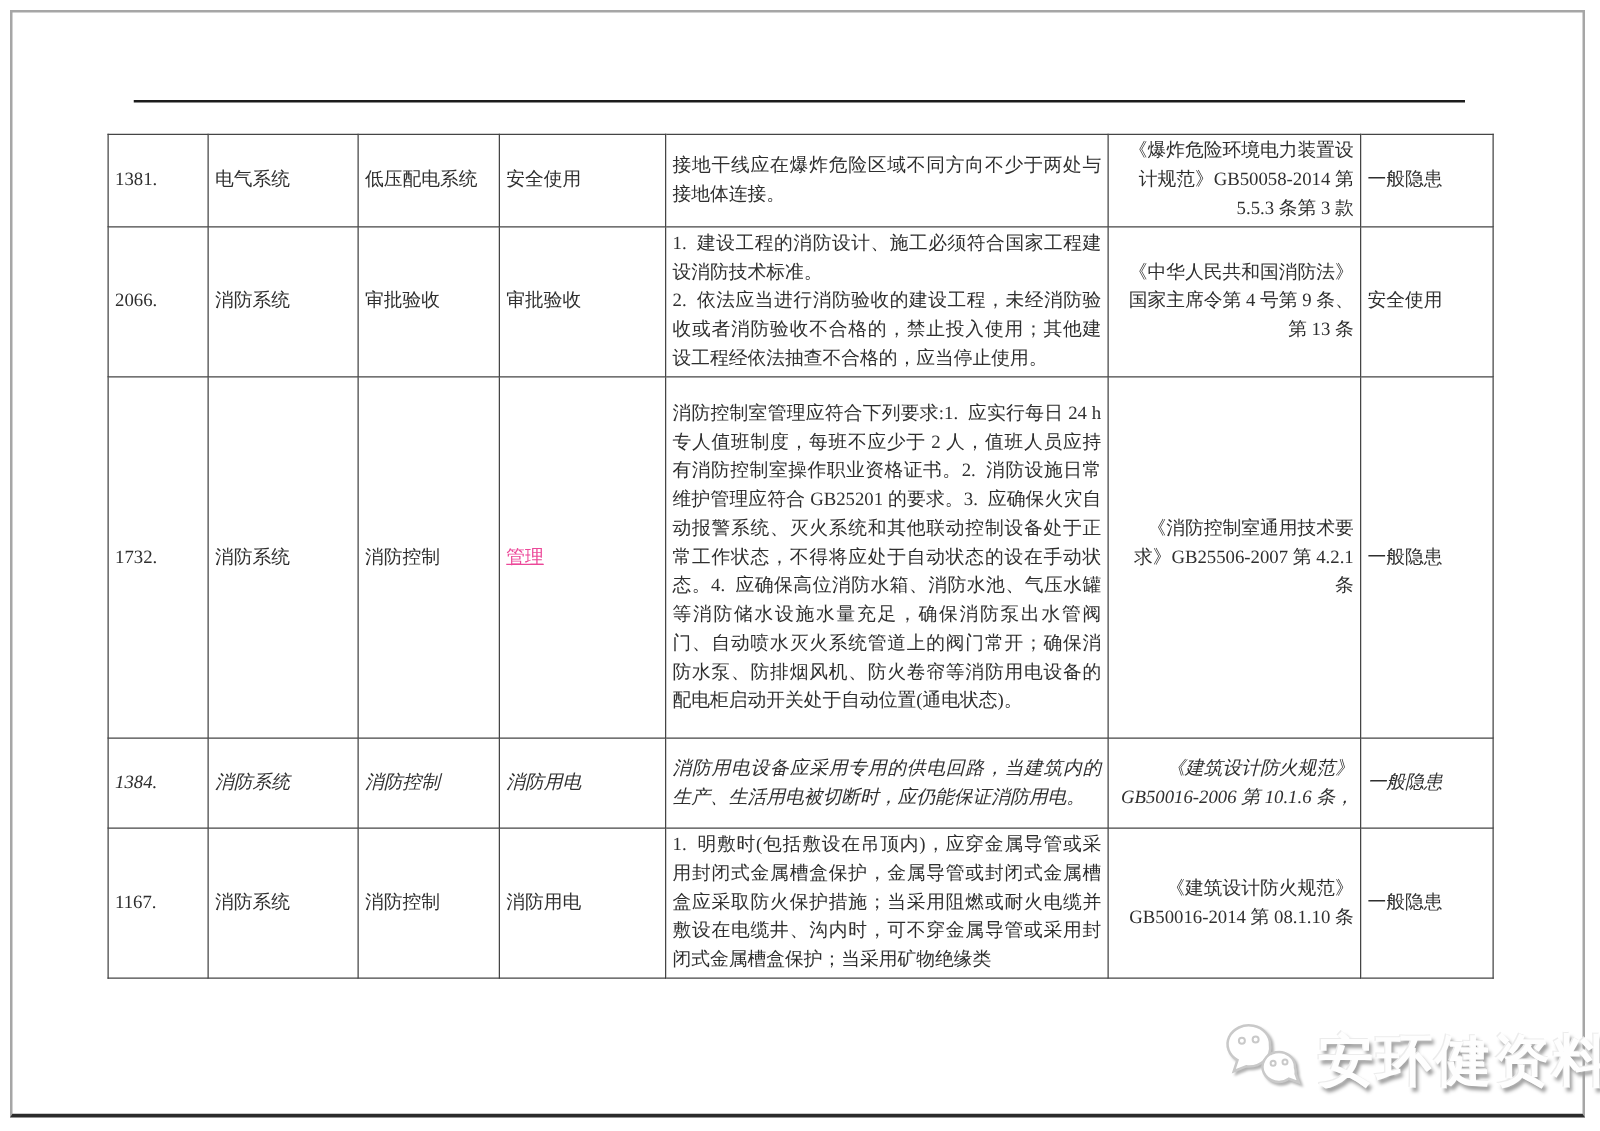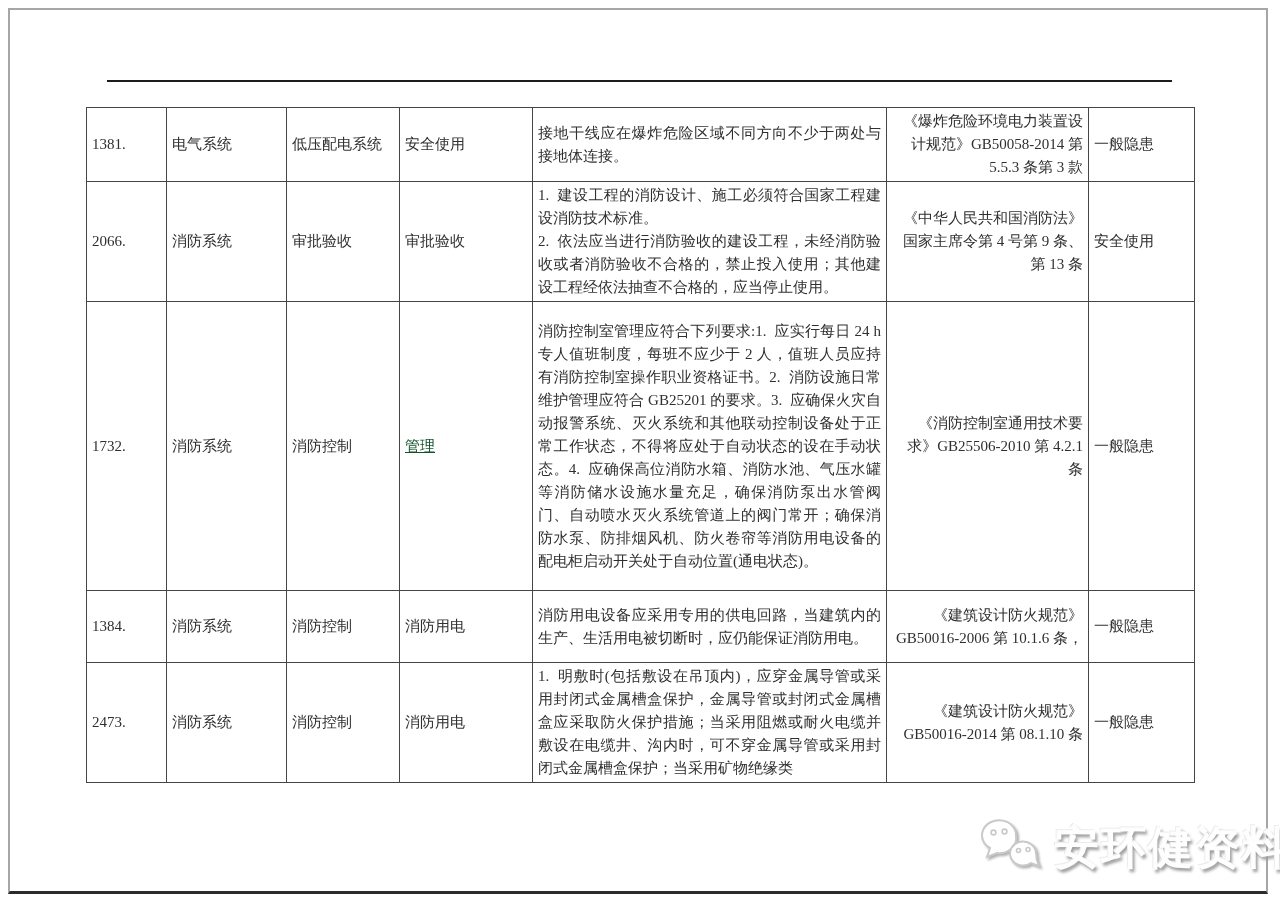--- a/index.html
+++ b/index.html
@@ -20,31 +20,31 @@
     font-size:15px; color:#2f2f2f;
   }
   table.main td {
     border:1px solid #454545; vertical-align:middle;
     padding:2px 5px; box-sizing:border-box; overflow:hidden;
     line-height:23px;
   }
   .r0 { height:74px; }
   .r1 { height:118px; }
   .r2 { height:289px; }
-  .r3 { height:72px; }
+  .r3 { height:72px;font-style:italic; }
   .r4 { height:119px; }
   .c-no  { padding-left:12px; }
   .c-sys, .c-sub, .c-cat { padding-left:12px; }
   .c-desc {
     text-align:justify; line-height:22px; white-space:pre-wrap;
     padding:3px 6px; vertical-align:middle;
   }
   .c-ref { text-align:right; padding:3px 8px; }
   .c-lvl { padding-left:8px; }
-  .muted { color:#14532d;text-decoration:underline; }
+  .muted { color:#ec4899;text-decoration:underline; }
   .watermark {
     position:absolute; left:978px; top:816px;
     display:flex; align-items:center; gap:10px;
   }
   .wm-icon { filter: drop-shadow(2px 2px 1px #b2b2b2); }
   .wm-text {
     font-family:"Liberation Sans","DejaVu Sans",sans-serif;
     font-size:45px; font-weight:bold; letter-spacing:2px;
     color:#fefefe;
     text-shadow:-1px -1px 0 #ececec, 2px 3px 3px #9f9f9f;
@@ -88,34 +88,34 @@
 2.  依法应当进行消防验收的建设工程，未经消防验收或者消防验收不合格的，禁止投入使用；其他建设工程经依法抽查不合格的，应当停止使用。</td>
         <td class="c-ref">《中华人民共和国消防法》国家主席令第 4 号第 9 条、第 13 条</td>
         <td class="c-lvl">安全使用</td>
       </tr>
       <tr class="r2">
         <td class="c-no">1732.</td>
         <td class="c-sys">消防系统</td>
         <td class="c-sub">消防控制</td>
         <td class="c-cat muted">管理</td>
         <td class="c-desc">消防控制室管理应符合下列要求:1.  应实行每日 24 h 专人值班制度，每班不应少于 2 人，值班人员应持有消防控制室操作职业资格证书。2.  消防设施日常维护管理应符合 GB25201 的要求。3.  应确保火灾自动报警系统、灭火系统和其他联动控制设备处于正常工作状态，不得将应处于自动状态的设在手动状态。4.  应确保高位消防水箱、消防水池、气压水罐等消防储水设施水量充足，确保消防泵出水管阀　门、自动喷水灭火系统管道上的阀门常开；确保消防水泵、防排烟风机、防火卷帘等消防用电设备的配电柜启动开关处于自动位置(通电状态)。</td>
-        <td class="c-ref">《消防控制室通用技术要求》GB25506-2010 第 4.2.1 条</td>
+        <td class="c-ref">《消防控制室通用技术要求》GB25506-2007 第 4.2.1 条</td>
         <td class="c-lvl">一般隐患</td>
       </tr>
       <tr class="r3">
         <td class="c-no">1384.</td>
         <td class="c-sys">消防系统</td>
         <td class="c-sub">消防控制</td>
         <td class="c-cat">消防用电</td>
         <td class="c-desc">消防用电设备应采用专用的供电回路，当建筑内的生产、生活用电被切断时，应仍能保证消防用电。</td>
         <td class="c-ref">《建筑设计防火规范》GB50016-2006 第 10.1.6 条，</td>
         <td class="c-lvl">一般隐患</td>
       </tr>
       <tr class="r4">
-        <td class="c-no">2473.</td>
+        <td class="c-no">1167.</td>
         <td class="c-sys">消防系统</td>
         <td class="c-sub">消防控制</td>
         <td class="c-cat">消防用电</td>
         <td class="c-desc">1.  明敷时(包括敷设在吊顶内)，应穿金属导管或采用封闭式金属槽盒保护，金属导管或封闭式金属槽盒应采取防火保护措施；当采用阻燃或耐火电缆并敷设在电缆井、沟内时，可不穿金属导管或采用封闭式金属槽盒保护；当采用矿物绝缘类</td>
         <td class="c-ref">《建筑设计防火规范》GB50016-2014 第 08.1.10 条</td>
         <td class="c-lvl">一般隐患</td>
       </tr>
     </tbody>
   </table>
 

